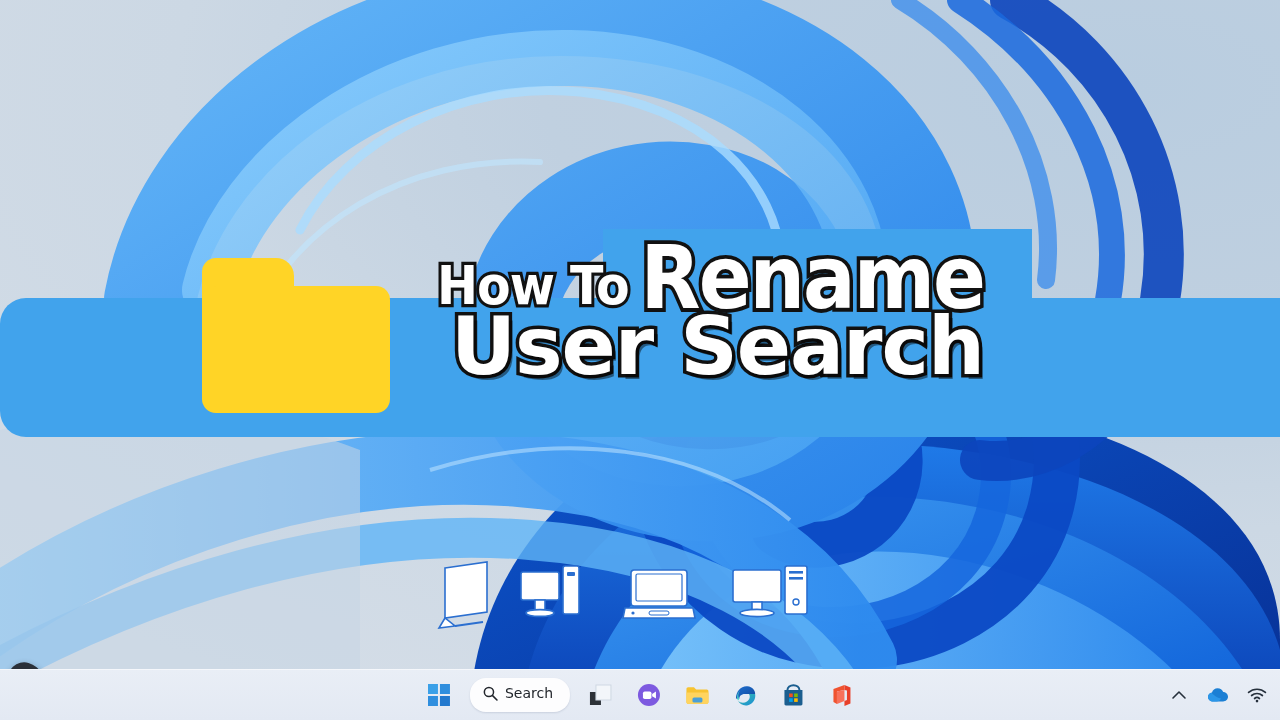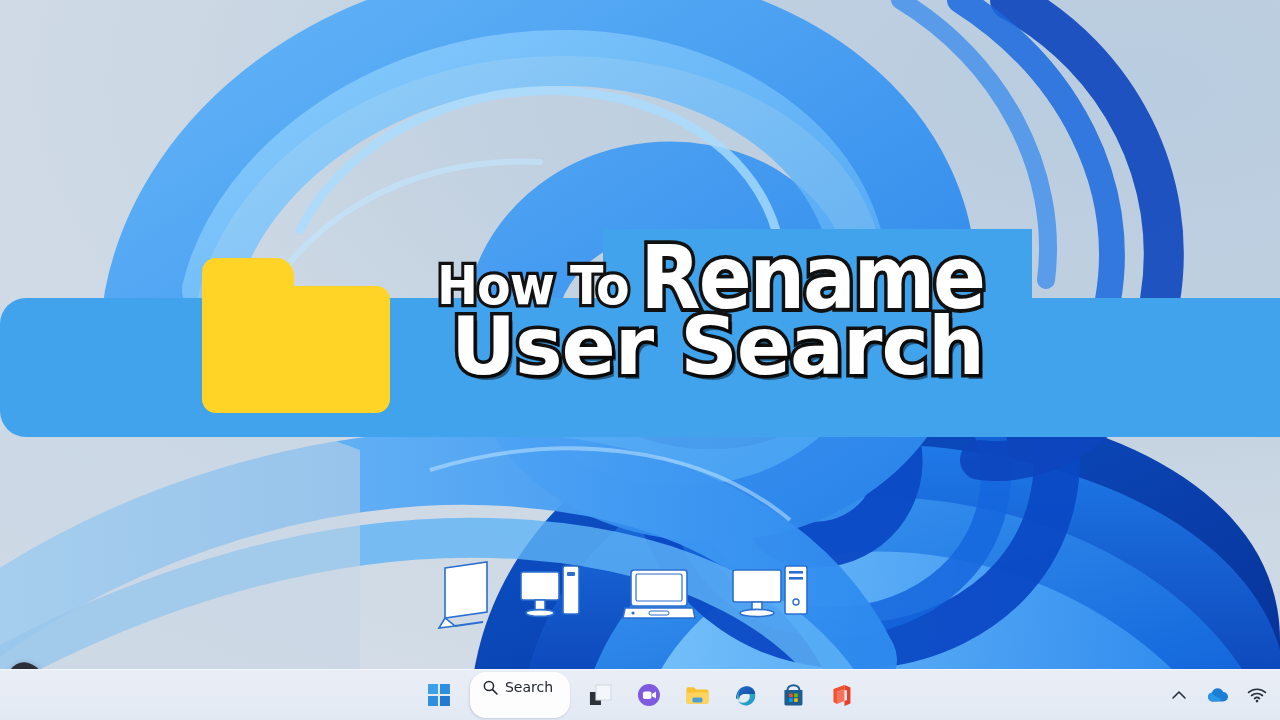--- a/index.html
+++ b/index.html
@@ -63,21 +63,21 @@
   
   .taskbar{position:absolute;left:0;bottom:0;width:1280px;height:50px;
     background:linear-gradient(180deg,#e9eef6 0%,#e3e9f3 100%);
     border-top:1px solid rgba(255,255,255,.65);
     display:flex;align-items:center;}
   .tb-center{position:absolute;left:50%;transform:translateX(-50%);
     display:flex;align-items:center;gap:14px;height:50px;}
   .tb-item{width:34px;height:34px;display:flex;align-items:center;justify-content:center;
     border-radius:6px;}
   .searchbox{height:30px;border-radius:16px;background:#fdfdfe;display:flex;align-items:center;
-    gap:7px;padding:0 17px 16px 13px;box-shadow:0 1px 2px rgba(40,60,90,.14);}
+    gap:7px;padding:0 17px 4px 13px;box-shadow:0 1px 2px rgba(40,60,90,.14);}
   .searchbox .stext{font-size:14px;color:#22262c;font-family:"DejaVu Sans", sans-serif;}
   .tray{position:absolute;right:12px;display:flex;align-items:center;gap:17px;height:50px;}
   .tray-item{width:22px;height:22px;display:flex;align-items:center;justify-content:center;}
 </style>
 </head>
 <body>
 
 <div id="screen">
 
   <div class="wallpaper">

